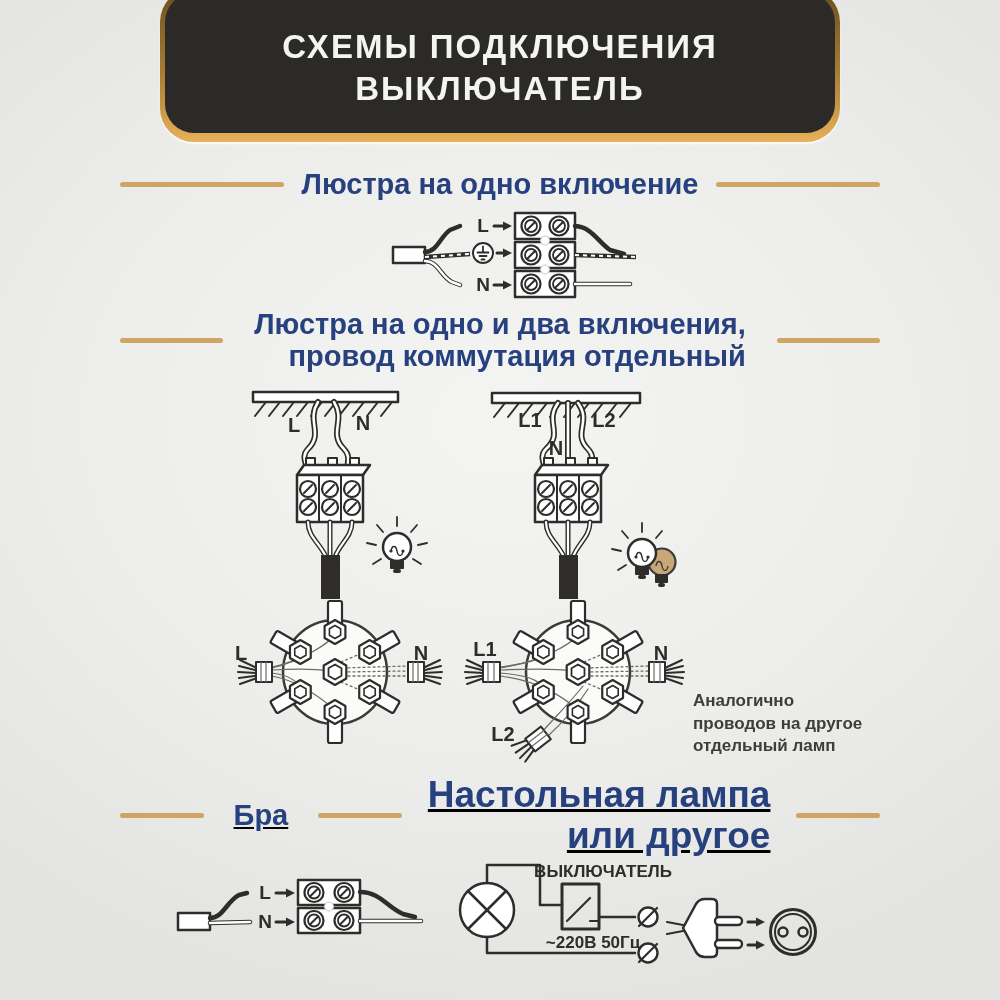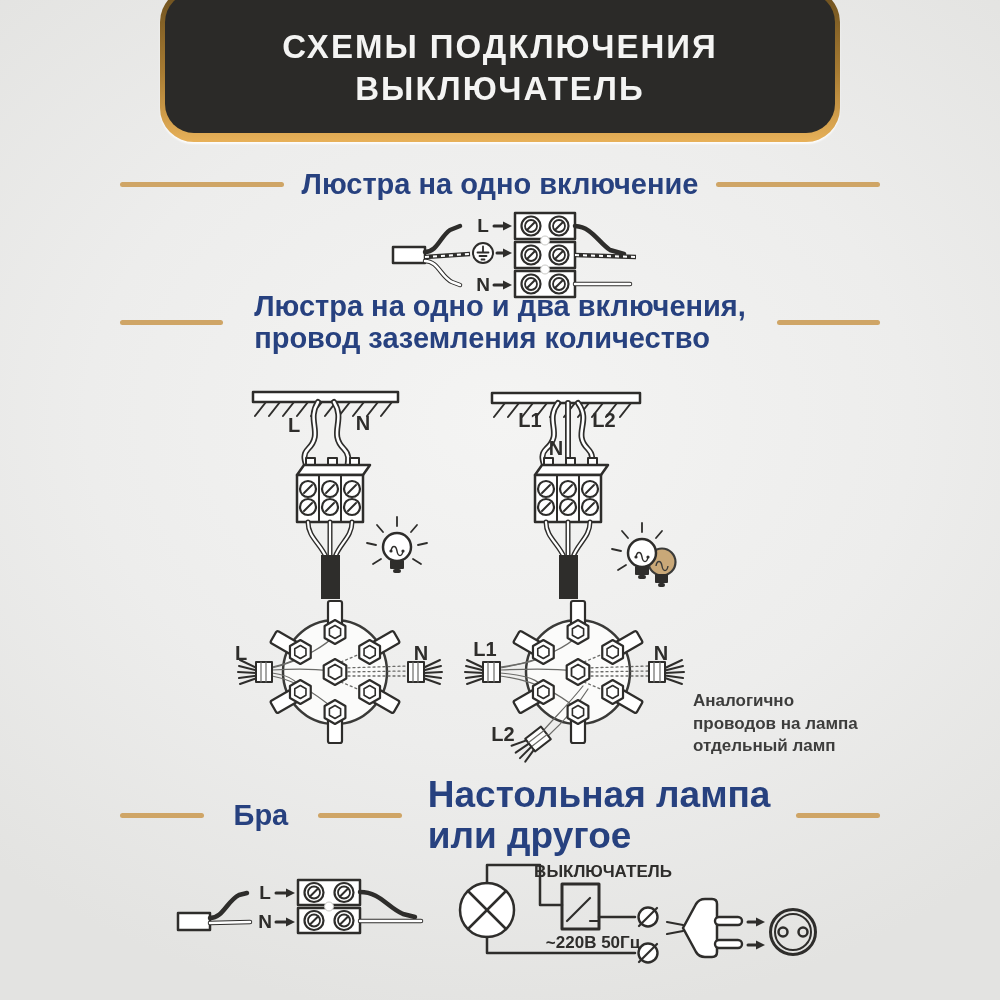--- a/index.html
+++ b/index.html
@@ -28,21 +28,21 @@
   .title-line{
     color:#f4f4f3;font-size:33px;font-weight:bold;letter-spacing:2px;line-height:1;
     white-space:nowrap;
   }
   
   .hrow{
     position:absolute;left:120px;width:760px;
     display:flex;align-items:center;gap:18px;
   }
   .gold-line{flex:1;height:5px;background:#cfa566;border-radius:3px;}
-  .blue{color:#27417f;font-weight:bold;text-align:left;line-height:1.12;white-space:nowrap;}
+  .blue{color:#27417f;font-weight:bold;text-align:right;line-height:1.12;white-space:nowrap;}
   .h29{font-size:29px;}
   .h27{font-size:37px;}
   
   svg{position:absolute;overflow:visible;}
   svg text{font-family:"Liberation Sans",sans-serif;font-weight:bold;fill:#2e2d2b;}
   .lbl{font-size:19px;}
   .lbl20{font-size:20px;}
   .s{stroke:#2e2d2b;fill:none;stroke-width:2.5;stroke-linecap:round;stroke-linejoin:round;}
   .sf{stroke:#2e2d2b;fill:#ffffff;stroke-width:2.5;stroke-linejoin:round;}
   .thin{stroke:#6b6b68;stroke-width:1.2;fill:none;stroke-linecap:round;}
@@ -125,25 +125,25 @@
       <circle cx="155" cy="69.5" r="4.5" fill="#ffffff" stroke="#c9c9c6" stroke-width="1"></circle>
     </g>
 
     <path class="s" style="stroke-width:4.5" d="M185,26 C202,27 208,42 220,50 L234,54"></path>
     <line x1="185" y1="55" x2="246" y2="57" stroke="#2e2d2b" stroke-width="4.5"></line>
     <line x1="185" y1="55" x2="246" y2="57" stroke="#ffffff" stroke-width="2" stroke-dasharray="4 4"></line>
     <path class="s" style="stroke-width:4.5" d="M185,84 L240,84"></path>
     <path class="core" d="M185,84 L240,84"></path>
   </svg>
 
-  <div class="hrow" style="top:288px;height:68px;gap:31px;">
+  <div class="hrow" style="top:306px;height:68px;gap:31px;">
     <div class="gold-line"></div>
     <div class="blue h29" style="white-space:normal;">
       <div>Люстра на одно и два включения,</div>
-      <div>провод заземления количество</div>
+      <div>провод коммутация отдельный</div>
     </div>
     <div class="gold-line"></div>
   </div>
 
   <svg style="left:250px;top:385px;" width="200" height="215" viewBox="0 0 200 215">
     <rect class="sf" x="3" y="7" width="145" height="10"></rect>
     <path class="s" style="stroke-width:2" d="M16,17 l-11,14 M30,17 l-11,14 M44,17 l-11,14 M58,17 l-11,14 M72,17 l-11,14 M86,17 l-11,14 M100,17 l-11,14 M114,17 l-11,14 M128,17 l-11,14 M142,17 l-11,14"></path>
     <path class="out" d="M68,17 C56,36 74,48 58,64 C50,72 58,80 58,90"></path>
     <path class="core" d="M68,17 C56,36 74,48 58,64 C50,72 58,80 58,90"></path>
     <path class="out" d="M84,17 C96,36 78,48 94,64 C102,72 96,80 97,90"></path>
@@ -392,25 +392,25 @@
         <line class="thin" x1="2" y1="-10" x2="2" y2="10"></line>
       <path class="s" style="stroke-width:2" d="M-6,10 L-11,25 M-2,10 L-3,26 M2,10 L4,26 M6,10 L10,24"></path>
     </g>
     <text class="lbl20" x="30" y="58" text-anchor="middle">L1</text>
     <text class="lbl20" x="206" y="62" text-anchor="middle">N</text>
     <text class="lbl20" x="48" y="143" text-anchor="middle">L2</text>
   </svg>
 
   <div class="note">
     <div>Аналогично</div>
-    <div>проводов на лампа</div>
+    <div>проводов на другое</div>
     <div>отдельный ламп</div>
   </div>
 
-  <div class="hrow" style="top:780px;height:70px;">
+  <div class="hrow" style="top:780px;height:70px;text-decoration:underline;">
     <div class="gold-line"></div>
     <div class="blue h29" style="padding:0 12px;">Бра</div>
     <div class="gold-line"></div>
     <div class="blue h27" style="white-space:normal;padding:0 8px;">
       <div>Настольная лампа</div>
       <div>или другое</div>
     </div>
     <div class="gold-line"></div>
   </div>
 

